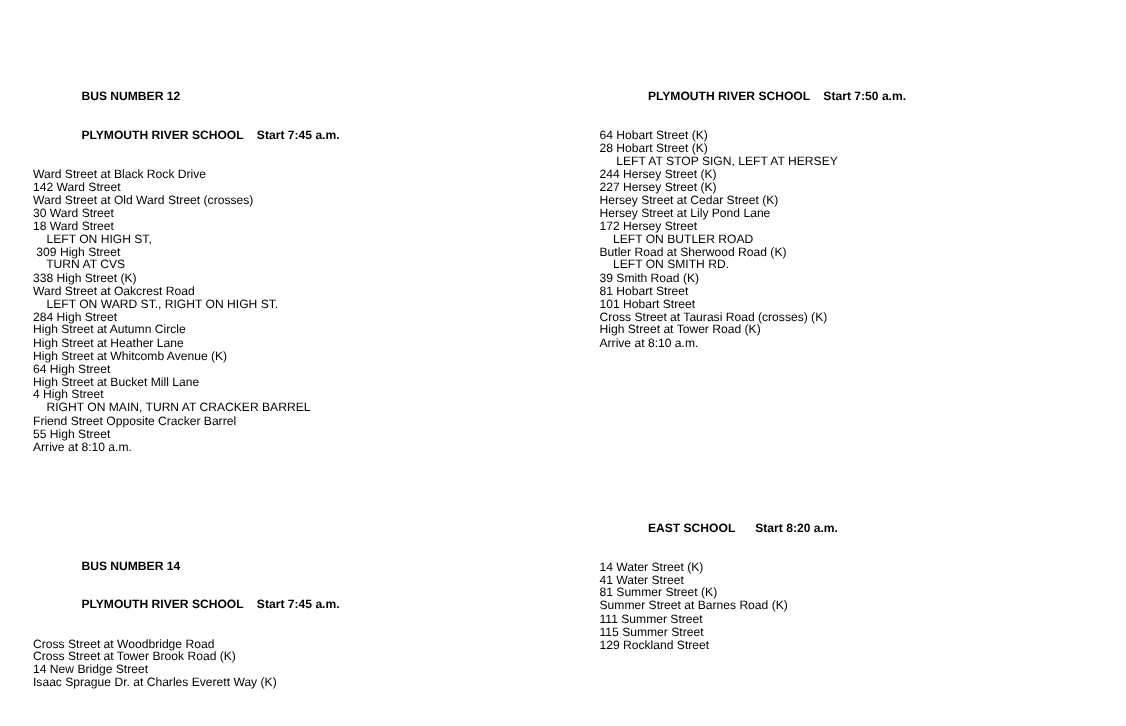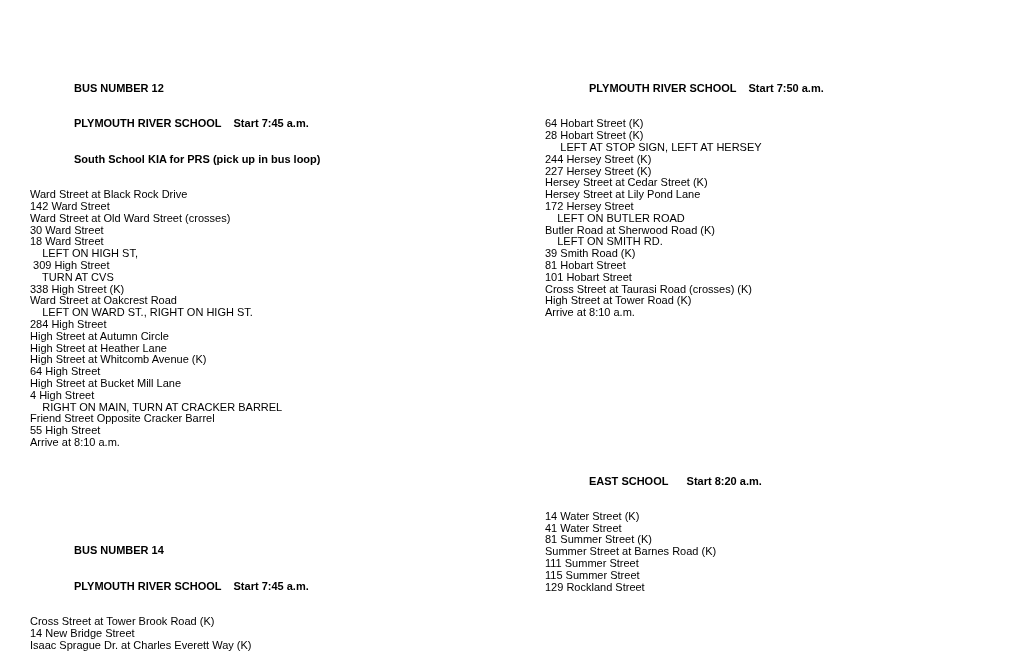--- a/index.html
+++ b/index.html
@@ -43,28 +43,27 @@
   .footer-right { left: 883px; }
 </style>
 </head>
 <body>
 
 <div class="page-column col-left">
 
   <div class="route">
     <div class="route-title">BUS NUMBER 12</div>
     <div class="route-school">PLYMOUTH RIVER SCHOOL    Start 7:45 a.m.</div>
-    <div class="route-note">South School KIA for PRS (pick up in bus loop)</div>
     <div class="route-stops"><div class="stop-line">Ward Street at Black Rock Drive</div><div class="stop-line">142 Ward Street</div><div class="stop-line">Ward Street at Old Ward Street (crosses)</div><div class="stop-line">30 Ward Street</div><div class="stop-line">18 Ward Street</div><div class="stop-line">    LEFT ON HIGH ST,</div><div class="stop-line"> 309 High Street</div><div class="stop-line">    TURN AT CVS</div><div class="stop-line">338 High Street (K)</div><div class="stop-line">Ward Street at Oakcrest Road</div><div class="stop-line">    LEFT ON WARD ST., RIGHT ON HIGH ST.</div><div class="stop-line">284 High Street</div><div class="stop-line">High Street at Autumn Circle</div><div class="stop-line">High Street at Heather Lane</div><div class="stop-line">High Street at Whitcomb Avenue (K)</div><div class="stop-line">64 High Street</div><div class="stop-line">High Street at Bucket Mill Lane</div><div class="stop-line">4 High Street</div><div class="stop-line">    RIGHT ON MAIN, TURN AT CRACKER BARREL</div><div class="stop-line">Friend Street Opposite Cracker Barrel</div><div class="stop-line">55 High Street</div><div class="stop-line">Arrive at 8:10 a.m.</div></div>
   </div>
 
   <div class="route route-second-left">
     <div class="route-title">BUS NUMBER 14</div>
     <div class="route-school">PLYMOUTH RIVER SCHOOL    Start 7:45 a.m.</div>
-    <div class="route-stops"><div class="stop-line">Cross Street at Tower Brook Road (K)</div><div class="stop-line">14 New Bridge Street</div><div class="stop-line">Isaac Sprague Dr. at Charles Everett Way (K)</div></div>
+    <div class="route-stops"><div class="stop-line">Cross Street at Woodbridge Road</div><div class="stop-line">Cross Street at Tower Brook Road (K)</div><div class="stop-line">14 New Bridge Street</div><div class="stop-line">Isaac Sprague Dr. at Charles Everett Way (K)</div></div>
   </div>
 
 </div>
 
 <div class="page-column col-right">
 
   <div class="route">
     <div class="route-school">PLYMOUTH RIVER SCHOOL    Start 7:50 a.m.</div>
     <div class="route-stops"><div class="stop-line">64 Hobart Street (K)</div><div class="stop-line">28 Hobart Street (K)</div><div class="stop-line">     LEFT AT STOP SIGN, LEFT AT HERSEY</div><div class="stop-line">244 Hersey Street (K)</div><div class="stop-line">227 Hersey Street (K)</div><div class="stop-line">Hersey Street at Cedar Street (K)</div><div class="stop-line">Hersey Street at Lily Pond Lane</div><div class="stop-line">172 Hersey Street</div><div class="stop-line">    LEFT ON BUTLER ROAD</div><div class="stop-line">Butler Road at Sherwood Road (K)</div><div class="stop-line">    LEFT ON SMITH RD.</div><div class="stop-line">39 Smith Road (K)</div><div class="stop-line">81 Hobart Street</div><div class="stop-line">101 Hobart Street</div><div class="stop-line">Cross Street at Taurasi Road (crosses) (K)</div><div class="stop-line">High Street at Tower Road (K)</div><div class="stop-line">Arrive at 8:10 a.m.</div></div>
   </div>

